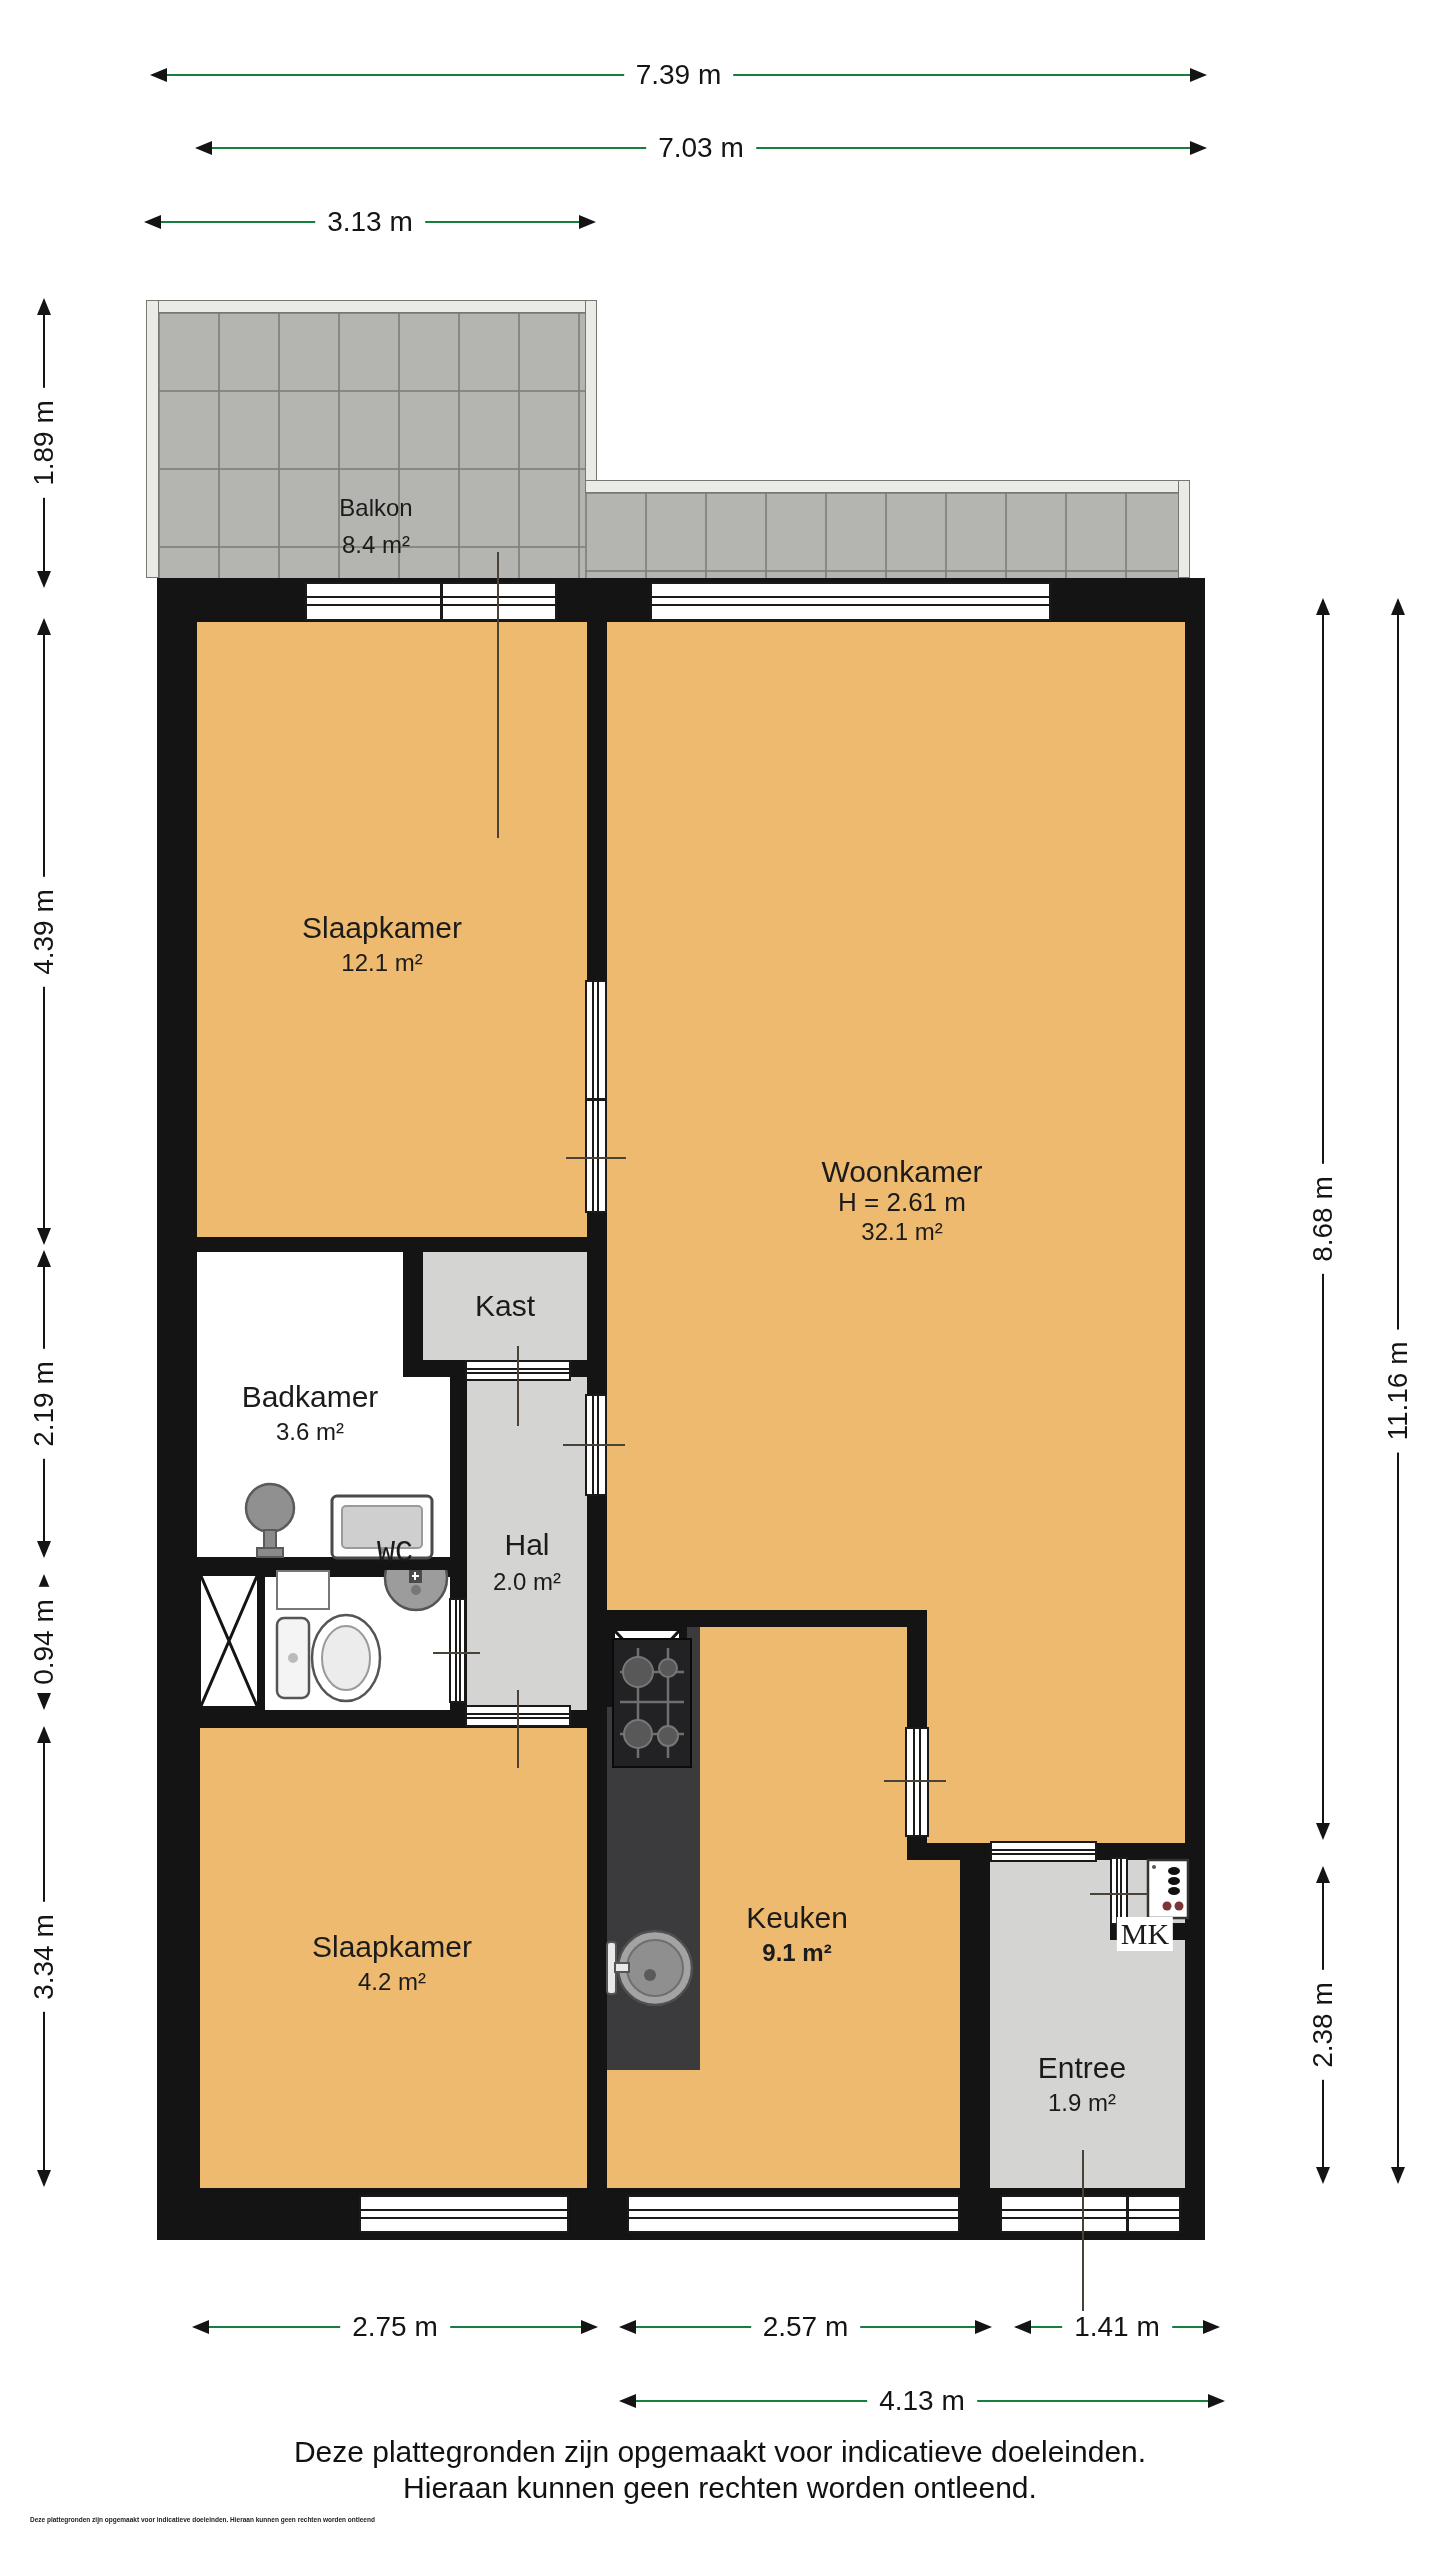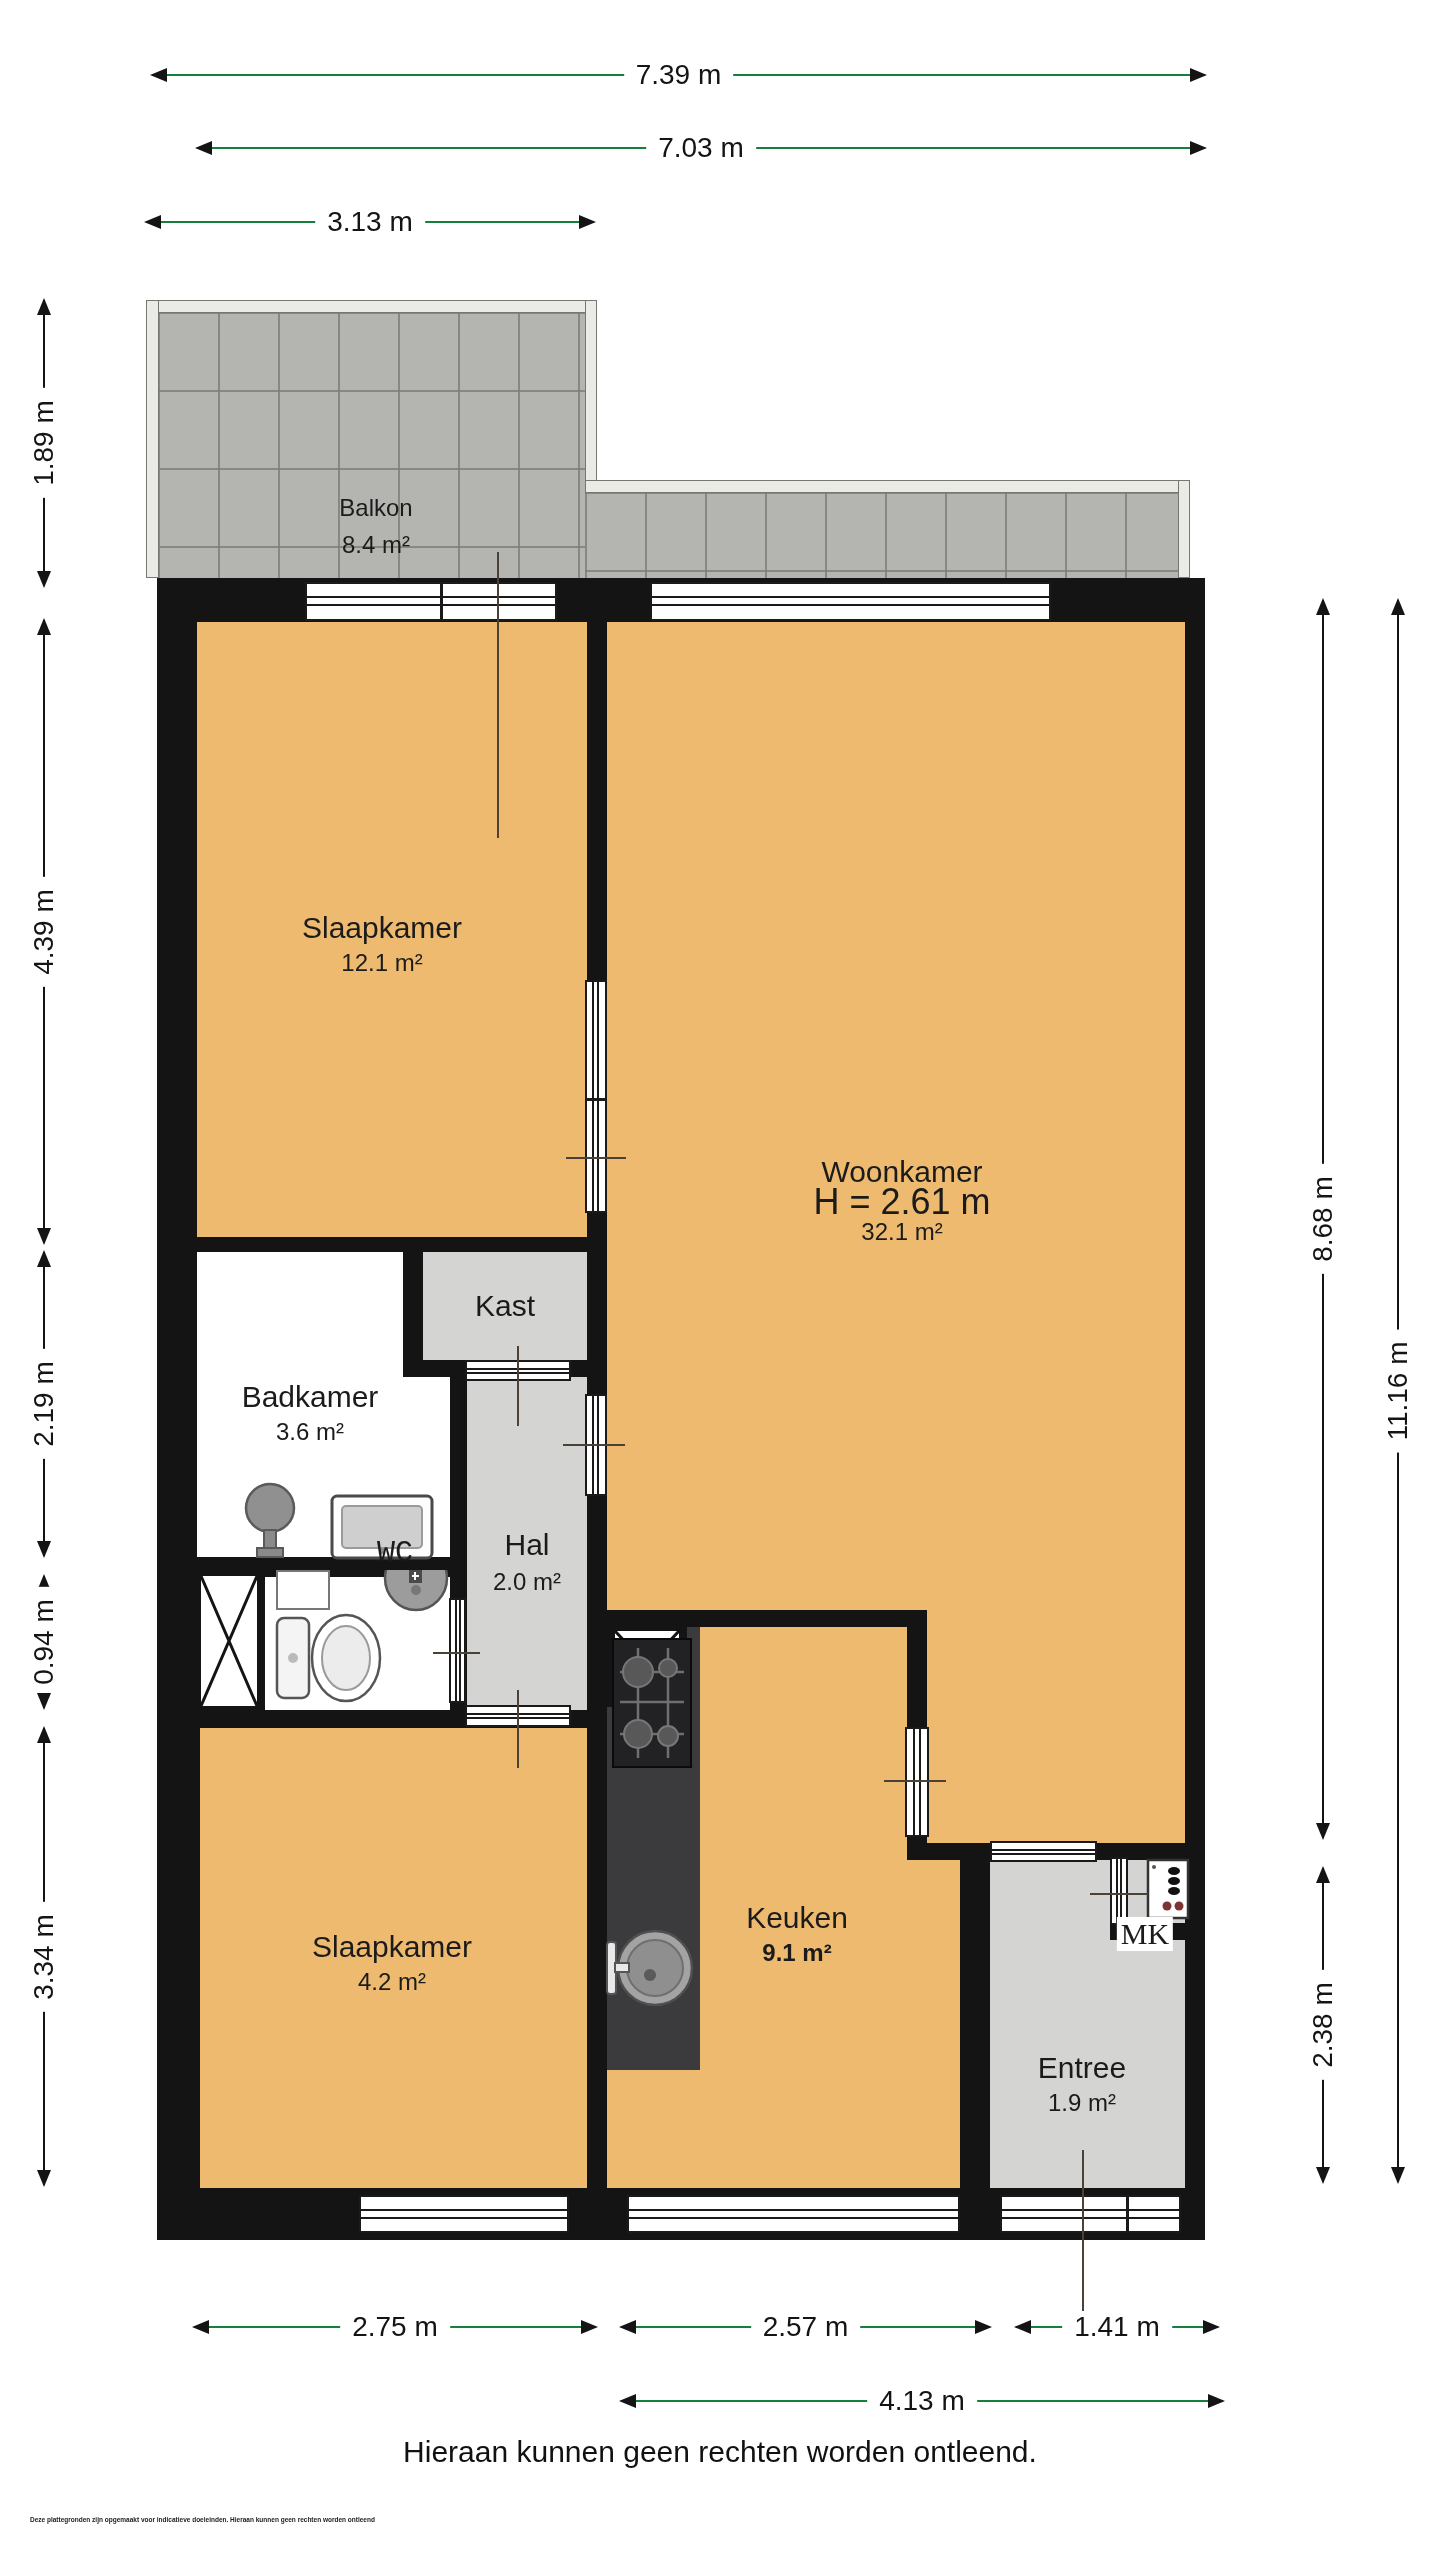--- a/index.html
+++ b/index.html
@@ -31,21 +31,21 @@
   
   .shaft{position:absolute;background:#fff;border:8px solid #141414;box-sizing:border-box;}
   .shaft svg{position:absolute;left:0;top:0;width:100%;height:100%;}
   
   .tickv{position:absolute;width:2px;background:#4a4236;}
   .tickh{position:absolute;height:2px;background:#4a4236;}
   
   .lbl{position:absolute;transform:translate(-50%,-50%);font-size:30px;white-space:nowrap;
        color:#1b1b1b;text-align:center;}
   .lbl.sub{font-size:24px;}
-  .lbl.mid{font-size:36px;}
+  .lbl.mid{font-size:26px;}
   .lbl.bg{background:#fff;padding:0 4px;}
   
   .dim{position:absolute;}
   .dimh{height:0;border-top:2px solid #15803d;}
   .dimh::before{content:"";position:absolute;left:-2px;top:-8px;width:0;height:0;
     border-top:7px solid transparent;border-bottom:7px solid transparent;border-right:17px solid #141414;}
   .dimh::after{content:"";position:absolute;right:-2px;top:-8px;width:0;height:0;
     border-top:7px solid transparent;border-bottom:7px solid transparent;border-left:17px solid #141414;}
   .dimv{width:0;border-left:2px solid #141414;}
   .dimv::before{content:"";position:absolute;top:-2px;left:-8px;width:0;height:0;
@@ -255,17 +255,18 @@
     <span class="dlab">2.57 m</span>
   </div>
   <div class="dim dimh" style="left:1016px;top:2326px;width:202px;">
     <span class="dlab">1.41 m</span>
   </div>
   <div class="dim dimh" style="left:621px;top:2400px;width:602px;">
     <span class="dlab">4.13 m</span>
   </div>
 
   <div class="footer" style="top:2434px;">
+    <div>Deze plattegronden zijn opgemaakt voor indicatieve doeleinden.</div>
     <div>Hieraan kunnen geen rechten worden ontleend.</div>
   </div>
   <div class="fineprint" style="left:30px;top:2516px;">Deze plattegronden zijn opgemaakt voor indicatieve doeleinden. Hieraan kunnen geen rechten worden ontleend</div>
 
 </div>
 
 </body></html>

